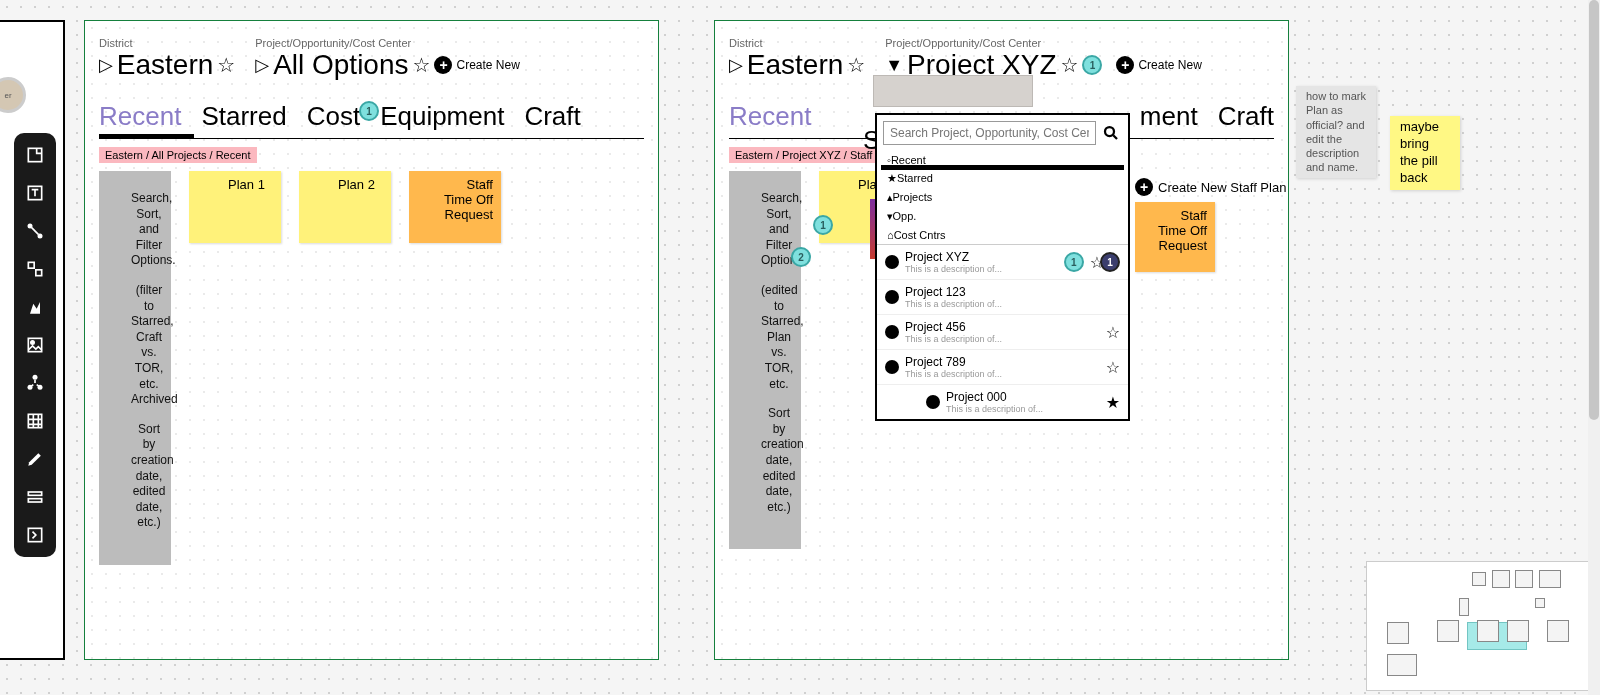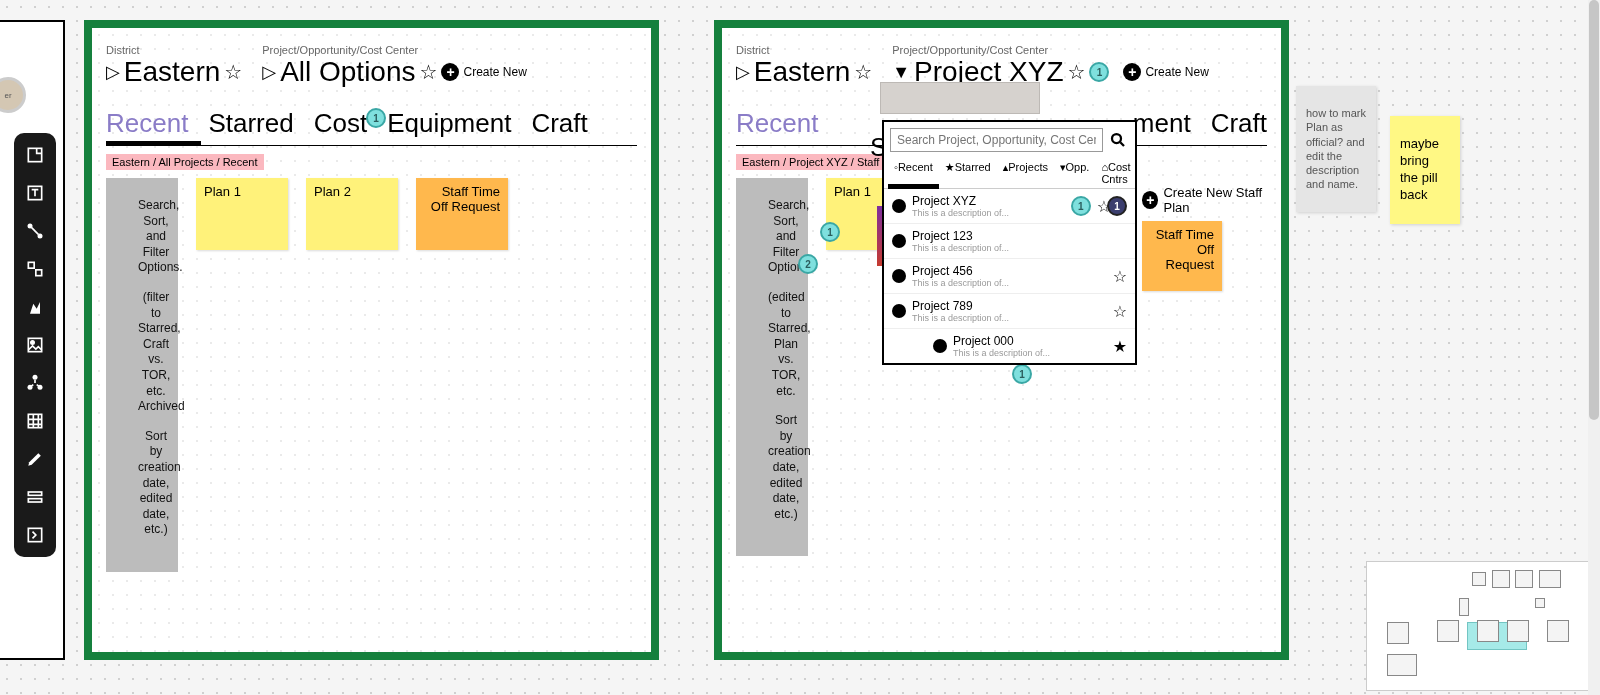--- a/index.html
+++ b/index.html
@@ -57,21 +57,21 @@
     display: flex;
     align-items: center;
     justify-content: center;
     cursor: pointer;
   }
   .toolbar-btn svg { width: 20px; height: 20px; }
 
   .frame {
     position: absolute;
     background: #fff;
-    border: 8px solid #15803d;
+    border: 1px solid #15803d;
   }
   .frame-a { left: 84px; top: 20px; width: 575px; height: 640px; }
   .frame-b { left: 714px; top: 20px; width: 575px; height: 640px; }
 
   .frame-inner { padding: 14px; position: relative; height: 100%;
     background-image: radial-gradient(circle, #eaeaea 1px, transparent 1px);
     background-size: 14px 14px;
   }
 
   .bc-label { font-size: 11px; color: #666; }
@@ -114,48 +114,48 @@
     background: #bcbcbc; color: #111;
     font-size: 12px; text-align: center; padding: 20px 4px;
   }
   .filter-panel p { margin-bottom: 14px; line-height: 1.3; margin-left: 28px; }
 
   .card {
     width: 92px; height: 72px; padding: 6px 8px; font-size: 13px;
     background: #fff27a; box-shadow: 1px 1px 2px rgba(0,0,0,.15);
   }
   .card.orange { background: #ffb84d; text-align: right; }
-  .card-text { font-size: 13px; }
+  .card-text { font-size: 13px; margin-left: 31px; }
 
   .highlight-sel { position:absolute; background:#d6d2ce; border:1px solid #bdb9b5; }
 
   .dropdown {
     position: absolute;
     background: #fff;
     border: 2px solid #000;
     width: 255px;
     z-index: 10;
   }
   .dd-search { display:flex; padding:6px; gap:4px; }
   .dd-search input {
     flex:1; border:1px solid #999; padding:4px 6px; font-size:12px;
   }
   .dd-search .mag { width:22px; display:flex; align-items:center; justify-content:center;}
-  .dd-tabs { display:flex; font-size:11px; border-bottom:1px solid #ccc; padding:0 4px;}
+  .dd-tabs { display:flex; font-size:11px; border-bottom:1px solid #ccc; padding:0 4px;flex-direction:column;}
   .dd-tab { padding:3px 6px; color:#000; position:relative;}
   .dd-tab.active::after{content:"";position:absolute;left:0;right:0;bottom:-1px;height:5px;background:#000;}
   .dd-item { display:flex; align-items:center; padding:5px 8px; border-bottom:1px solid #eee; gap:6px; font-size:12px;}
   .dd-item .mini-icon{width:14px;height:14px;border-radius:50%;background:#000;flex-shrink:0;}
   .dd-item-col{flex:1;}
   .dd-item-desc{font-size:9px;color:#999;}
   .dd-star{font-size:16px;}
 
   .sticky {
     position: absolute;
-    padding: 20px 10px;
+    padding: 3px 10px;
     font-size: 11px;
     line-height: 1.3;
     box-shadow: 1px 1px 3px rgba(0,0,0,.15);
   }
   .sticky.gray { background: #e5e5e5; color:#555; width: 80px;}
   .sticky.yellow { background: #fff884; width: 70px; font-size:13px;}
 
   .minimap {
     position:absolute; right:4px; bottom:4px; width:230px; height:130px;
     background:#fff; border:1px solid #ccc;

